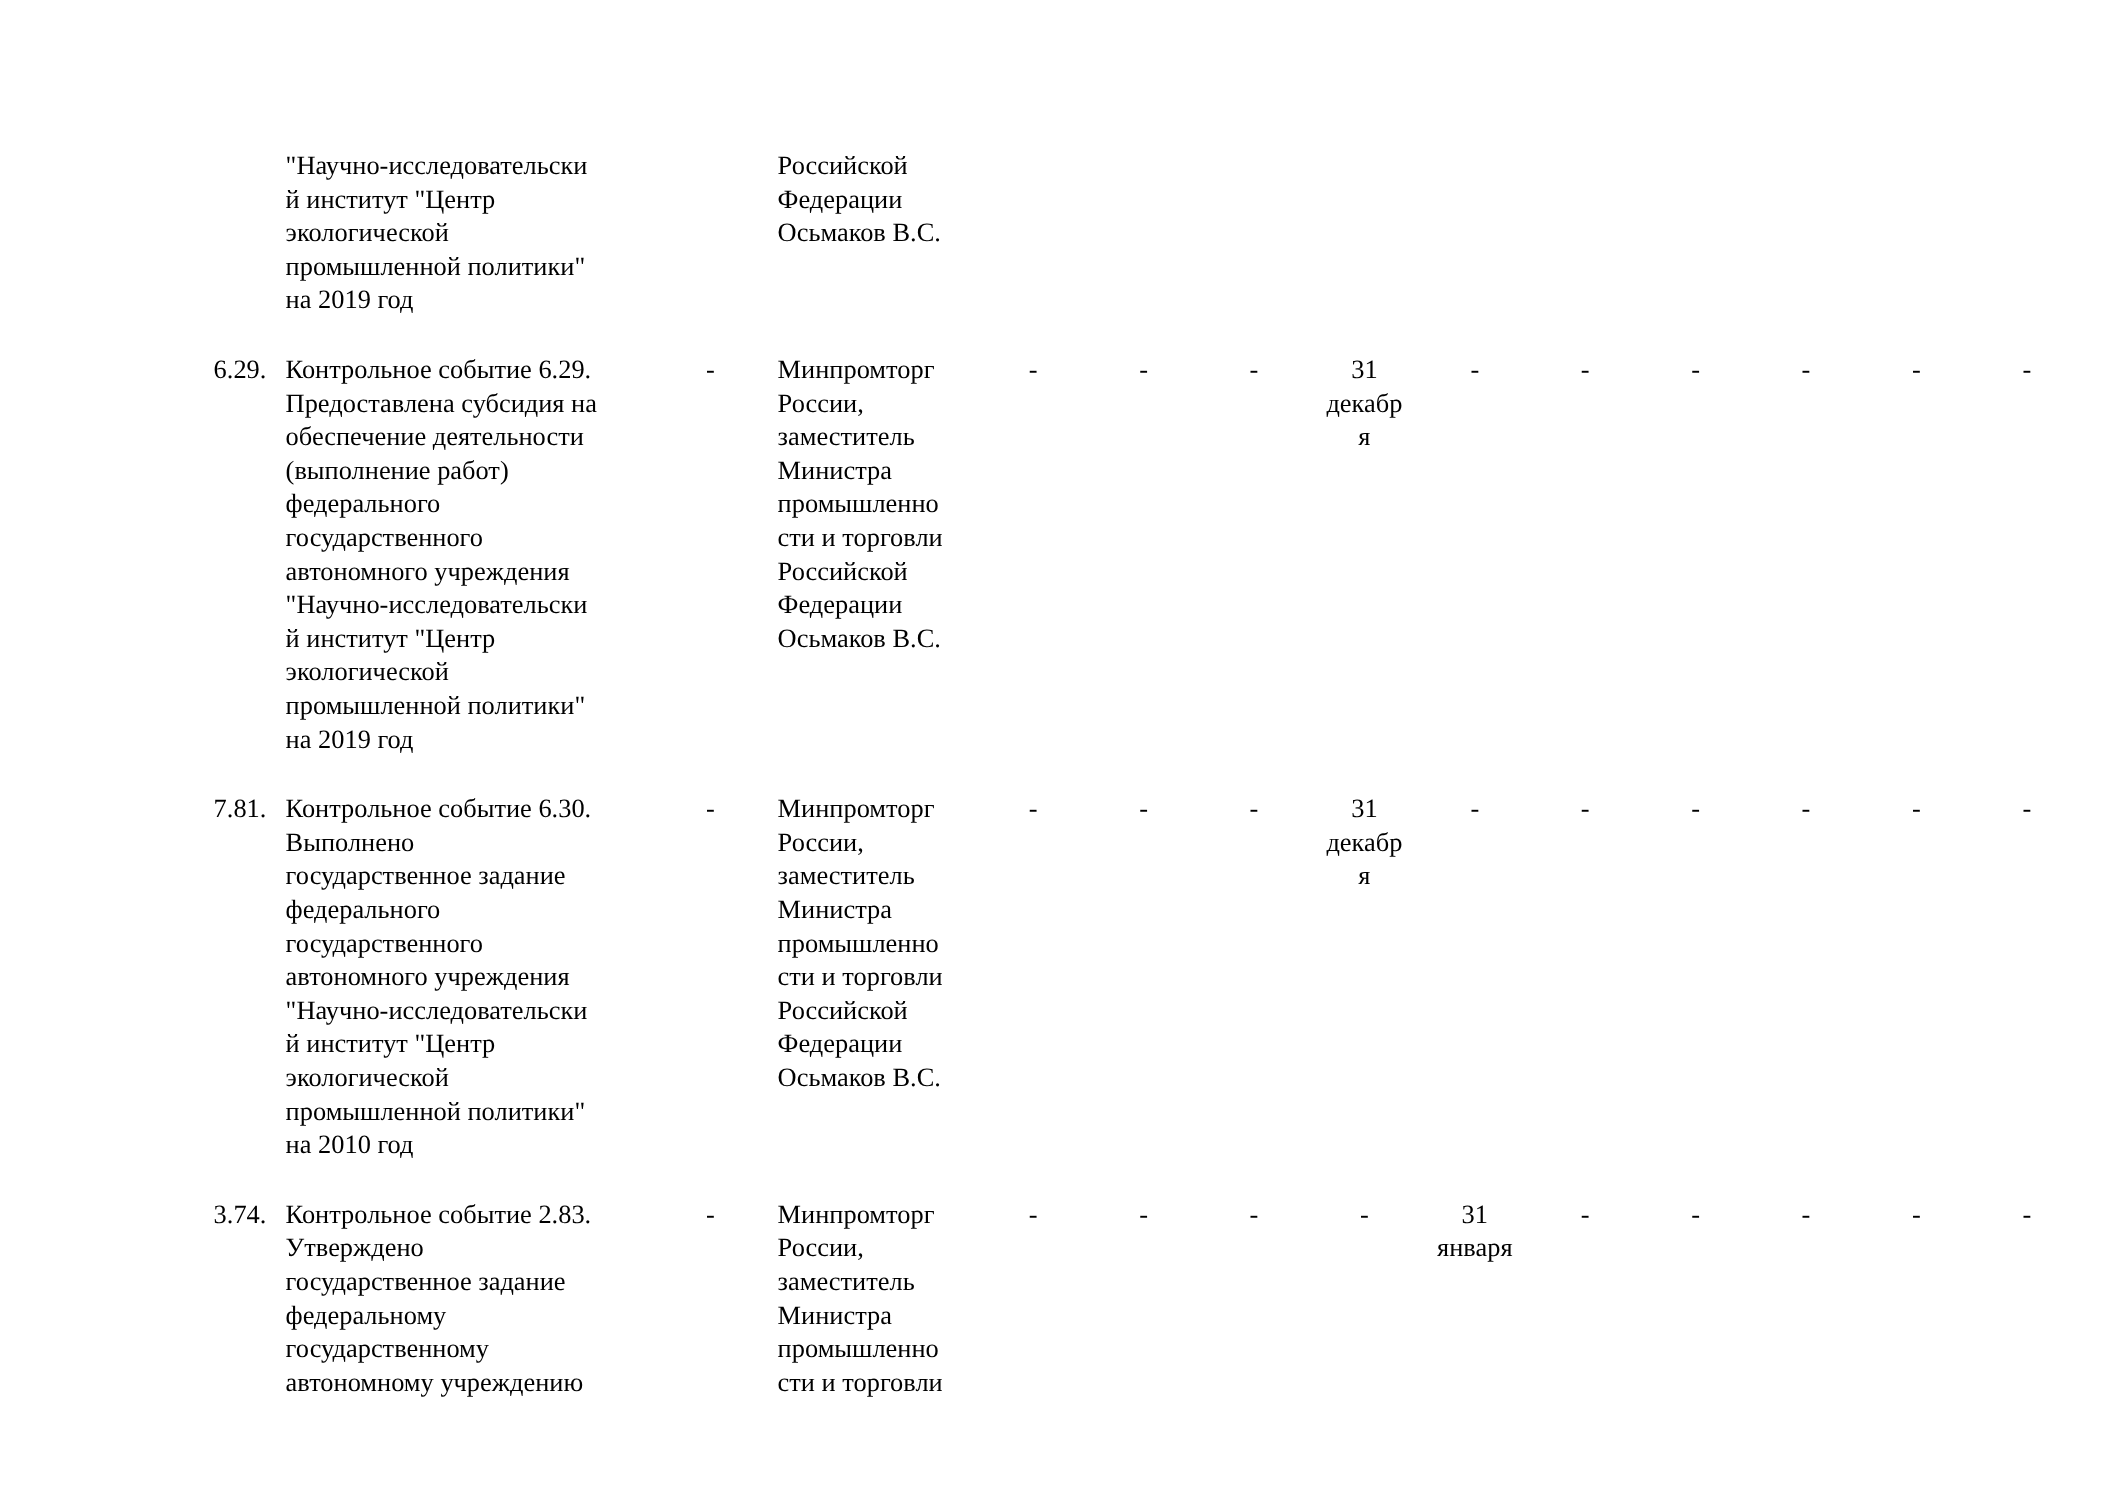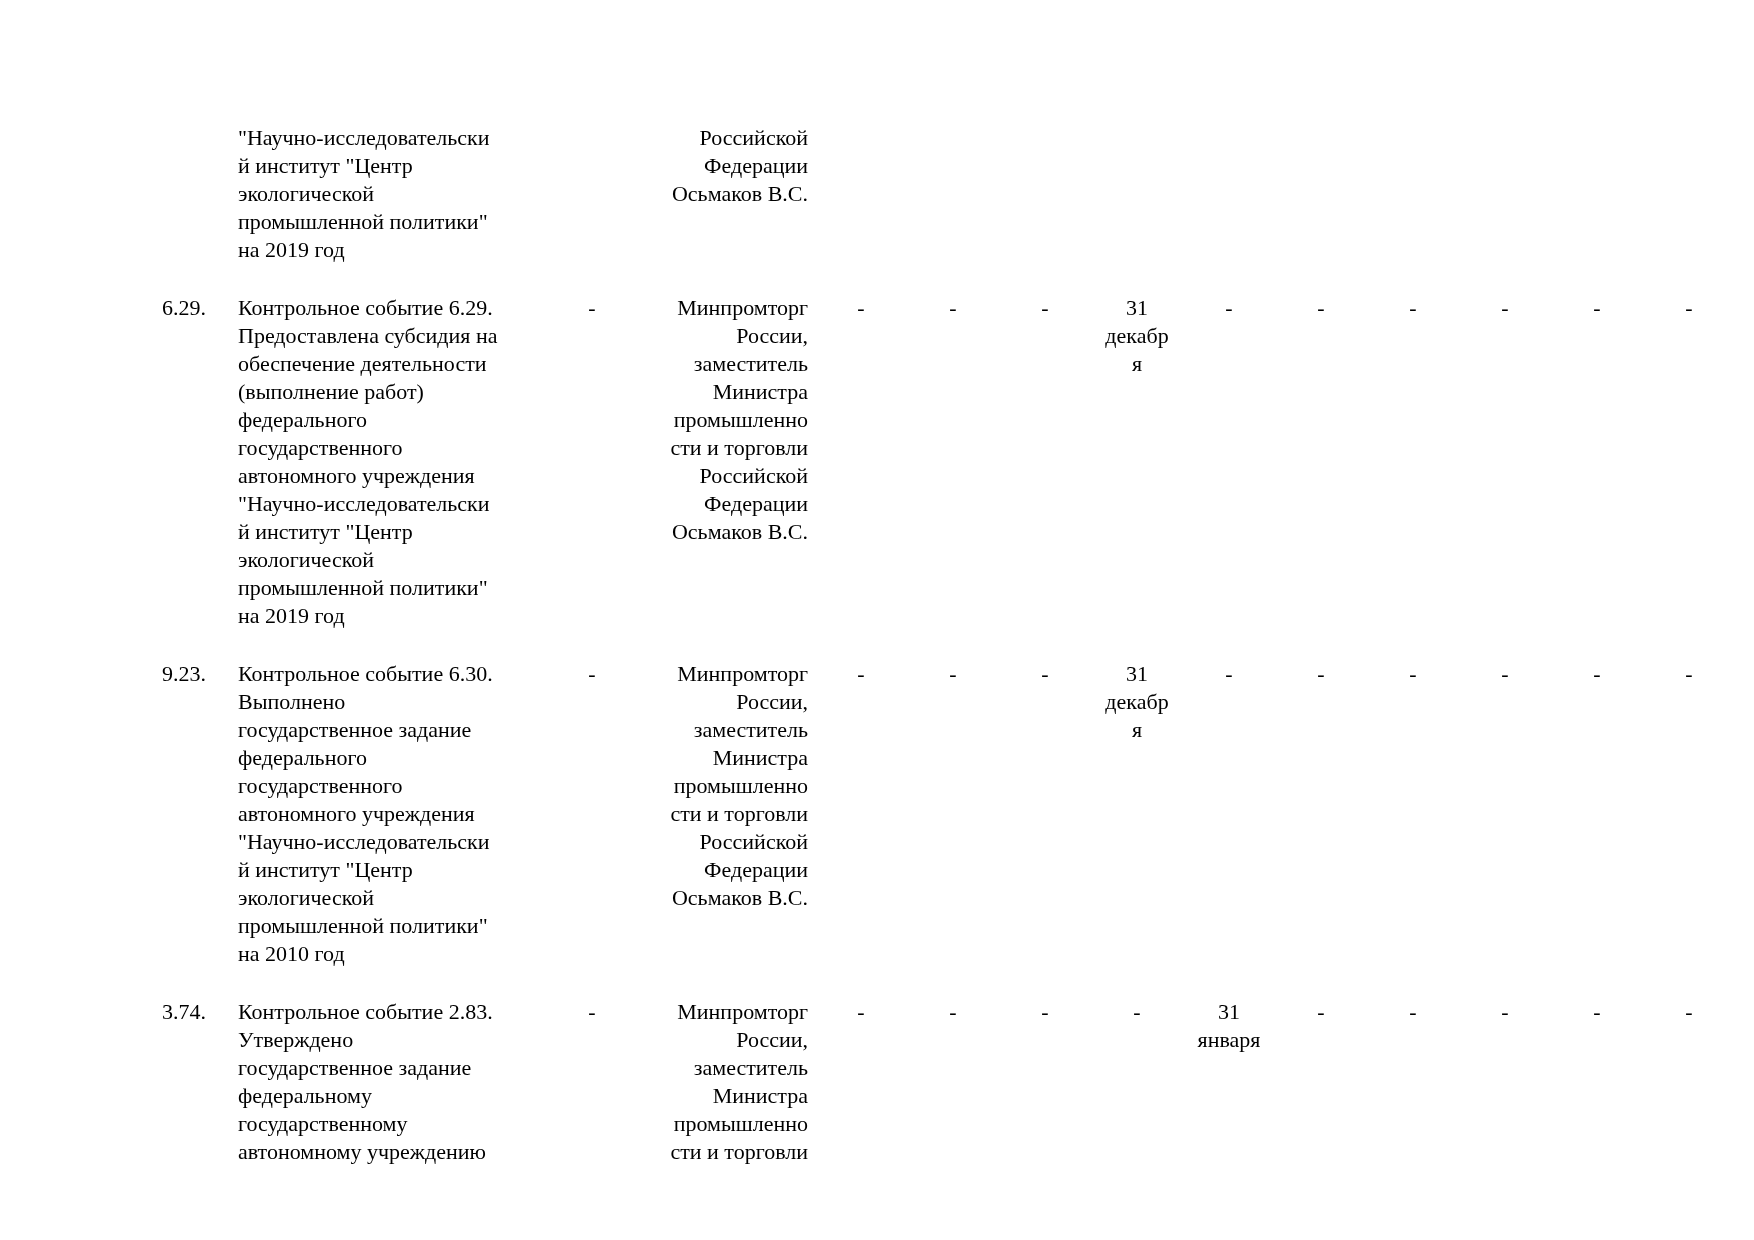--- a/index.html
+++ b/index.html
@@ -29,24 +29,24 @@
     table.plan-table td {
       vertical-align: top;
       padding: 0 0 30px 0;
       white-space: pre;
       overflow: visible;
       font-family: "Liberation Serif", "DejaVu Serif", serif;
       font-size: 22px;
       line-height: 28px;
       color: #000000;
     }
-    td.cell-num  { text-align: left; }
+    td.cell-num  { text-align: center; }
     td.cell-desc { text-align: left; }
     td.cell-dash { text-align: center; }
-    td.cell-exec { text-align: right; }
+    td.cell-exec { text-align: left; }
     td.cell-val  { text-align: center; }
   </style>
 </head>
 <body>
 
 <div class="page">
   <table class="plan-table">
     <colgroup>
       <col style="width:162px">
         <col style="width:76px">
@@ -130,21 +130,21 @@
       <td class="cell-val">-</td>
       <td class="cell-val">-</td>
       <td class="cell-val">-</td>
       <td class="cell-val">-</td>
       <td class="cell-val">-</td>
       <td class="cell-val">-</td>
     </tr>
 
     <tr>
       <td></td>
-      <td class="cell-num">9.23.</td>
+      <td class="cell-num">7.81.</td>
       <td class="cell-desc">Контрольное событие 6.30.
 Выполнено
 государственное задание
 федерального
 государственного
 автономного учреждения
 "Научно-исследовательски
 й институт "Центр
 экологической
 промышленной политики"

